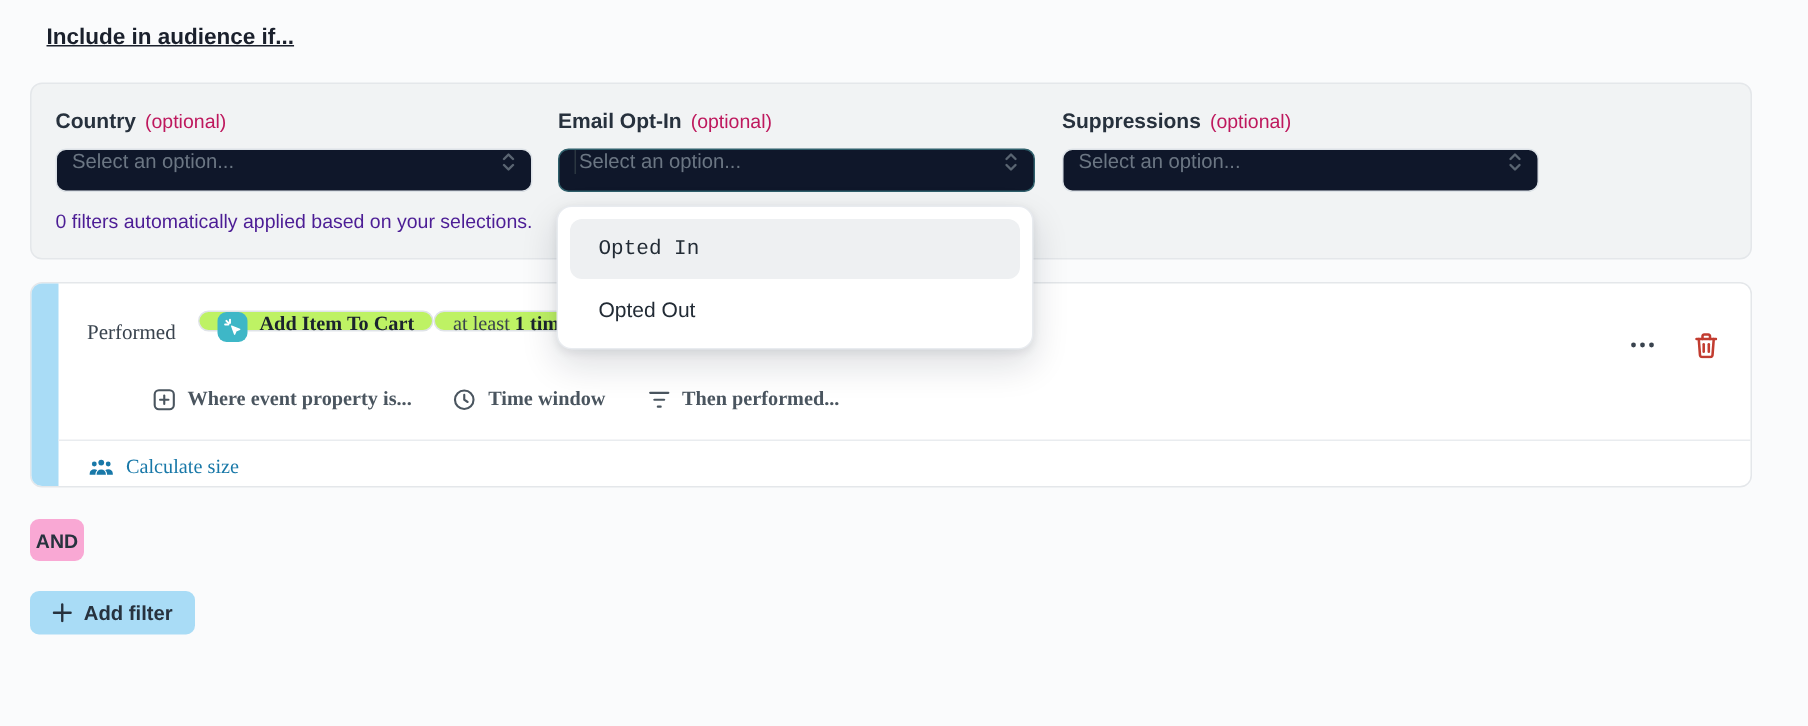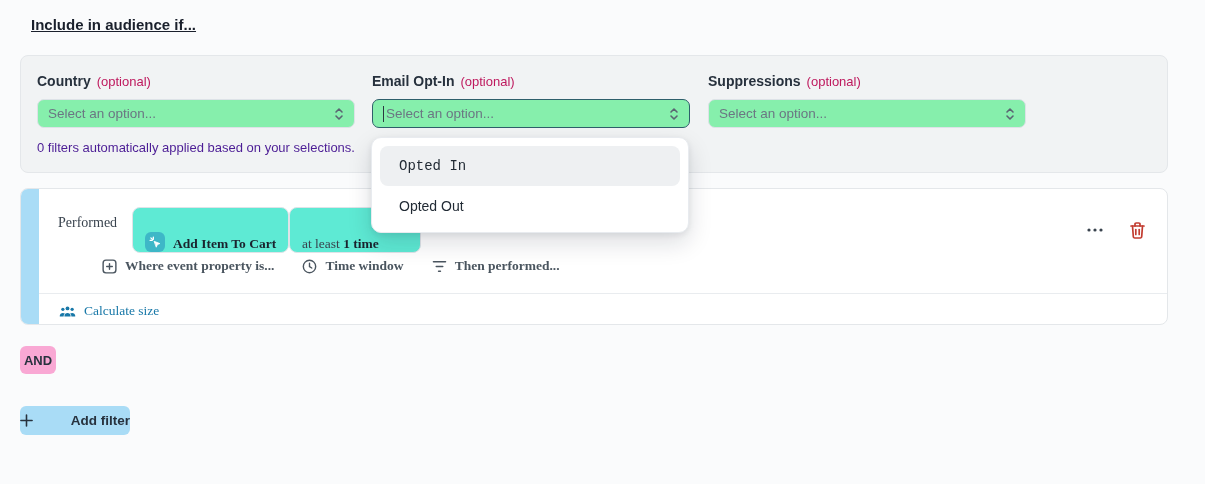--- a/index.html
+++ b/index.html
@@ -21,22 +21,22 @@
     background:#f1f3f4; border:1px solid #e4e7ea; border-radius:8px;
   }
   .field { position:absolute; top:16px; width:318px; }
   .field.f0 { left:16px; }
   .field.f1 { left:351px; }
   .field.f2 { left:687px; }
   .field-label { font-size:14px; font-weight:700; color:#27313d; }
   .field-optional { font-size:13px; font-weight:400; color:#be185d; margin-left:6px; }
   .select {
     margin-top:9px; height:29px; width:100%;
-    background:#86efac; border:1px solid #dde2e7; border-radius:7px;
-    display:flex; align-items:center; padding:0 10px;
+    background:#0f172a; border:1px solid #dde2e7; border-radius:7px;
+    display:flex; align-items:flex-start; padding:0 10px;
     font-size:13.5px; color:#6b7683; cursor:pointer;
   }
   .select.focused { border:1.6px solid #2f5f6b; }
   .select .ph { flex:1 1 auto; white-space:nowrap; overflow:hidden; }
   .caret { width:1px; height:16px; background:#2b3640; margin-right:2px; }
   .chev { flex:0 0 auto; margin-left:8px; display:flex; }
   .helper {
     position:absolute; left:16px; top:84px;
     font-size:13px; color:#4c1d95;
   }
@@ -59,23 +59,23 @@
   }
   .accent-bar {
     position:absolute; left:0; top:0; bottom:0; width:18px;
     background:#a9dcf6; border-radius:7px 0 0 7px;
   }
   .performed-label {
     position:absolute; left:37px; top:19px; height:30px;
     display:flex; align-items:center; font-size:14px; color:#39434e;
   }
   .pill {
-    position:absolute; top:18px; height:46px;
-    background:#5eead4; border:1px solid #dfe3e8; border-radius:8px;
-    display:flex; align-items:flex-end; gap:8px; padding:0 12px;
+    position:absolute; top:18px; height:14px;
+    background:#bef264; border:1px solid #dfe3e8; border-radius:8px;
+    display:flex; align-items:flex-start; gap:8px; padding:0 12px;
     cursor:pointer; white-space:nowrap;
   }
   .event-pill { left:111px; }
   .event-pill .event-name { font-size:13.5px; font-weight:700; color:#1a232e; }
   .event-icon {
     width:20px; height:20px; border-radius:6px; background:#3eb7c7;
     display:flex; align-items:center; justify-content:center; flex:0 0 auto;
   }
   .count-pill { left:268px; width:132px; font-size:13.5px; color:#39434e; }
   .count-pill b { font-weight:700; color:#1a232e; }
@@ -105,24 +105,23 @@
   
   .and-badge {
     position:absolute; left:20px; top:346px; width:36px; height:28px;
     background:#f9a8d4; border-radius:6px;
     display:flex; align-items:center; justify-content:center;
     font-size:13px; font-weight:700; color:#27323e;
   }
   .add-filter-btn {
     position:absolute; left:20px; top:394px; width:110px; height:29px;
     background:#a9dcf6; border:none; border-radius:6px;
-    display:flex; align-items:center; justify-content:space-between; gap:8px;
+    display:flex; align-items:center; justify-content:center; gap:8px;
     font-family:inherit; font-size:13.5px; font-weight:700; color:#27323e;
     cursor:pointer;
-    margin-top:12px;
   }
   svg { display:block; }
 </style>
 </head>
 <body>
 
 <div class="heading">Include in audience if...</div>
 
 <div class="top-panel">
 

